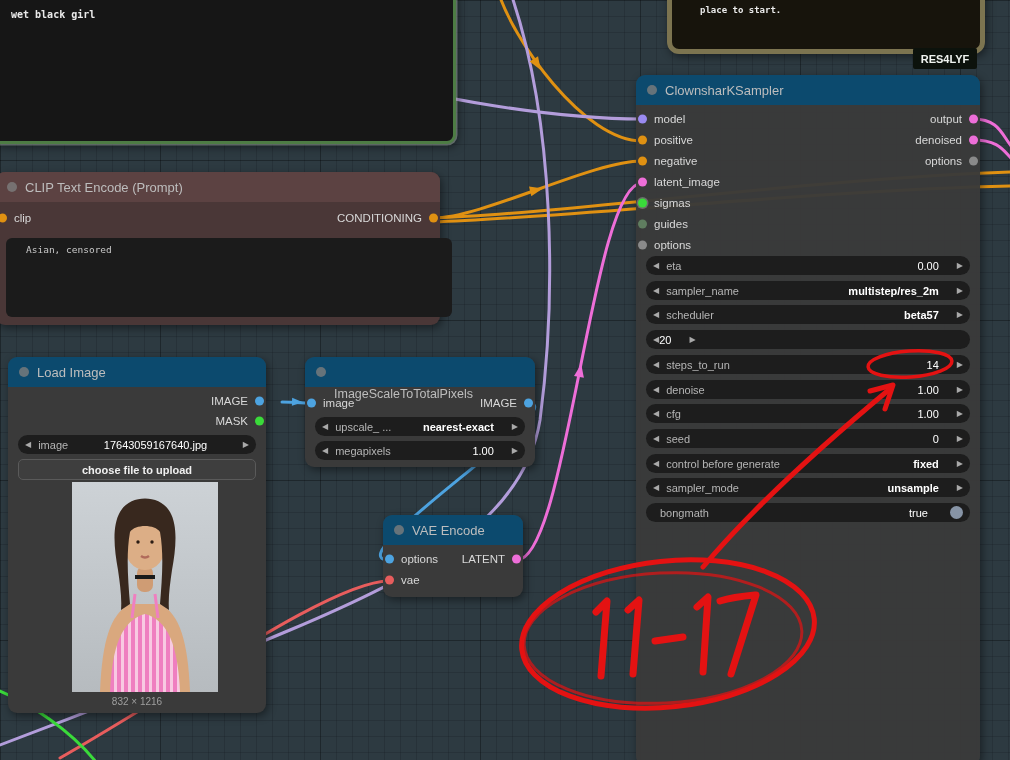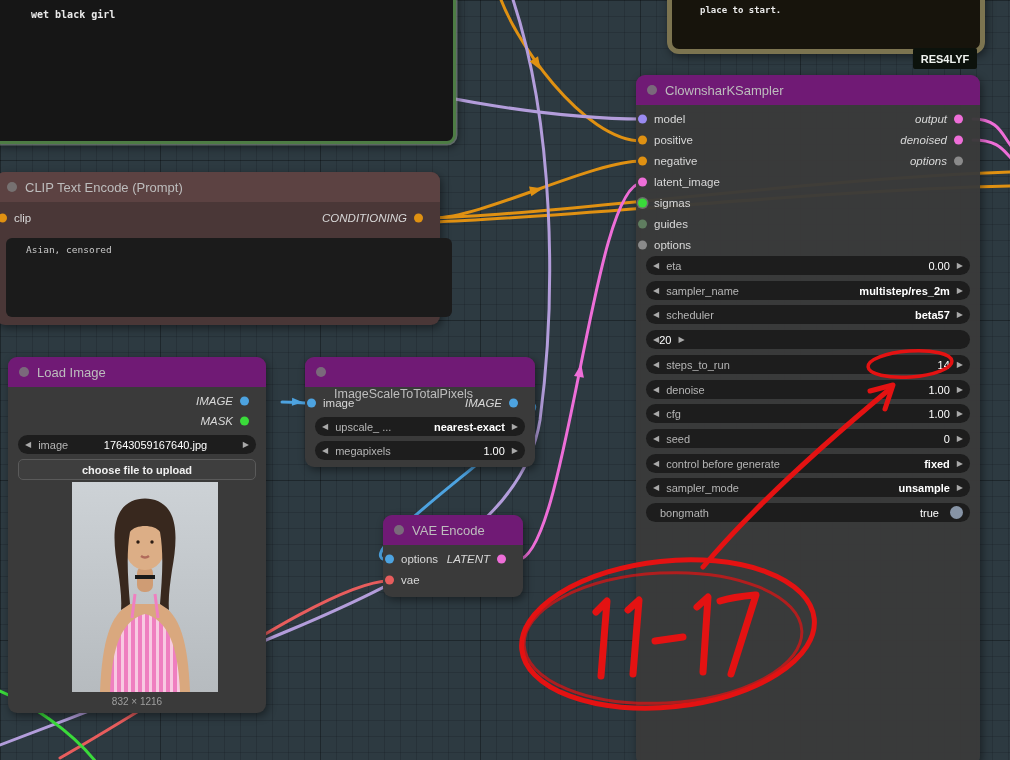--- a/index.html
+++ b/index.html
@@ -12,38 +12,38 @@
       linear-gradient(rgba(0,0,0,.22) 1px, transparent 1px),
       linear-gradient(90deg, rgba(0,0,0,.22) 1px, transparent 1px);
     background-size:16px 16px,16px 16px,160px 160px,160px 160px;
     font-family:"Liberation Sans",sans-serif;
   }
   svg.wires,svg.overlay{position:absolute;left:0;top:0;pointer-events:none;}
   svg.wires{z-index:1;}
   .node{position:absolute;z-index:2;background:#3a3a3a;border-radius:9px;
         box-shadow:2px 3px 9px rgba(0,0,0,.45);}
   .node-header{height:30px;display:flex;align-items:center;gap:8px;padding:0 11px;
-        background:#701a75;border-radius:9px 9px 0 0;color:#bdbdbd;font-size:13px;}
+        background:#0c4a6e;border-radius:9px 9px 0 0;color:#bdbdbd;font-size:13px;}
   .collapse-dot{width:10px;height:10px;border-radius:50%;background:#7d7d7d;opacity:.8;flex:none;}
   .port{position:absolute;height:20px;display:flex;align-items:center;
         font-size:11.5px;color:#d8d8d8;}
   .port.in{left:0;padding-left:18px;}
-  .port.out{right:15px;padding-right:18px;font-style:italic;}
+  .port.out{right:0;padding-right:18px;}
   .pdot{position:absolute;width:9px;height:9px;border-radius:50%;top:50%;transform:translateY(-50%);}
   .port.in .pdot{left:2px;}
   .port.out .pdot{right:2px;}
   .c-model{background:#9a8af0}.c-cond{background:#e09112}.c-latent{background:#ee6ed8}
   .c-sigmas{background:#3adb3a;box-shadow:0 0 0 1.5px rgba(255,255,255,.25)}
   .c-guides{background:#5f7d5f}.c-opt{background:#8a8a8a}
   .c-image{background:#4da3e0}.c-mask{background:#3adb3a}.c-vae{background:#e85d5d}
   .widget{position:absolute;left:10px;right:10px;height:19px;background:#1d1d1d;
         border-radius:10px;display:flex;align-items:center;padding:0 7px;
         font-size:11px;color:#b5b5b5;}
   .widget .wl{margin-left:7px;white-space:nowrap;overflow:hidden;flex:1;}
-  .widget .wv{color:#fff;margin-right:7px;white-space:nowrap;}
+  .widget .wv{color:#fff;margin-right:18px;white-space:nowrap;}
   .widget.center .wl{flex:0 0 auto;}
   .widget.center .wv{flex:1;text-align:center;margin-right:0;}
   .wa{color:#a9a9a9;font-size:8px;line-height:1;flex:none;}
   .toggle-knob{width:13px;height:13px;border-radius:50%;background:#8794a6;flex:none;margin-left:4px;}
   .btn-widget{position:absolute;left:10px;right:10px;height:19px;background:#3e3e3e;
         border:1px solid #5a5a5a;border-radius:5px;color:#efefef;font-weight:bold;
         font-size:11px;display:flex;align-items:center;justify-content:center;}
   .prompt-box{position:absolute;background:#1b1b1b;border-radius:6px;color:#c9c9c9;
         font-family:"DejaVu Sans Mono",monospace;font-size:9.5px;padding:6px 20px;
         white-space:pre-wrap;line-height:1.3;}
@@ -96,21 +96,21 @@
       <g transform="translate(580,371) rotate(-80)">
           <polygon points="-6,-5 7,0 -6,5" fill="#ee6ed8"></polygon>
         </g>
       <g transform="translate(297,402) rotate(2)">
           <polygon points="-5,-4 6,0 -5,4" fill="#4da3e0"></polygon>
         </g>
     </g>
   </svg>
 
   <div class="node" id="node-prompt-preview">
-    <span class="mono-note" style="left:16px;top:18px;margin-left:20px;">wet black girl</span>
+    <span class="mono-note" style="left:16px;top:18px;">wet black girl</span>
   </div>
 
   <div class="node" id="node-note">
     <span class="mono-note" style="left:28px;top:20px;font-size:9px;">place to start.</span>
   </div>
 
   <div id="badge-res4lyf">RES4LYF</div>
 
   <div class="node" id="node-clip">
     <div class="node-header">

